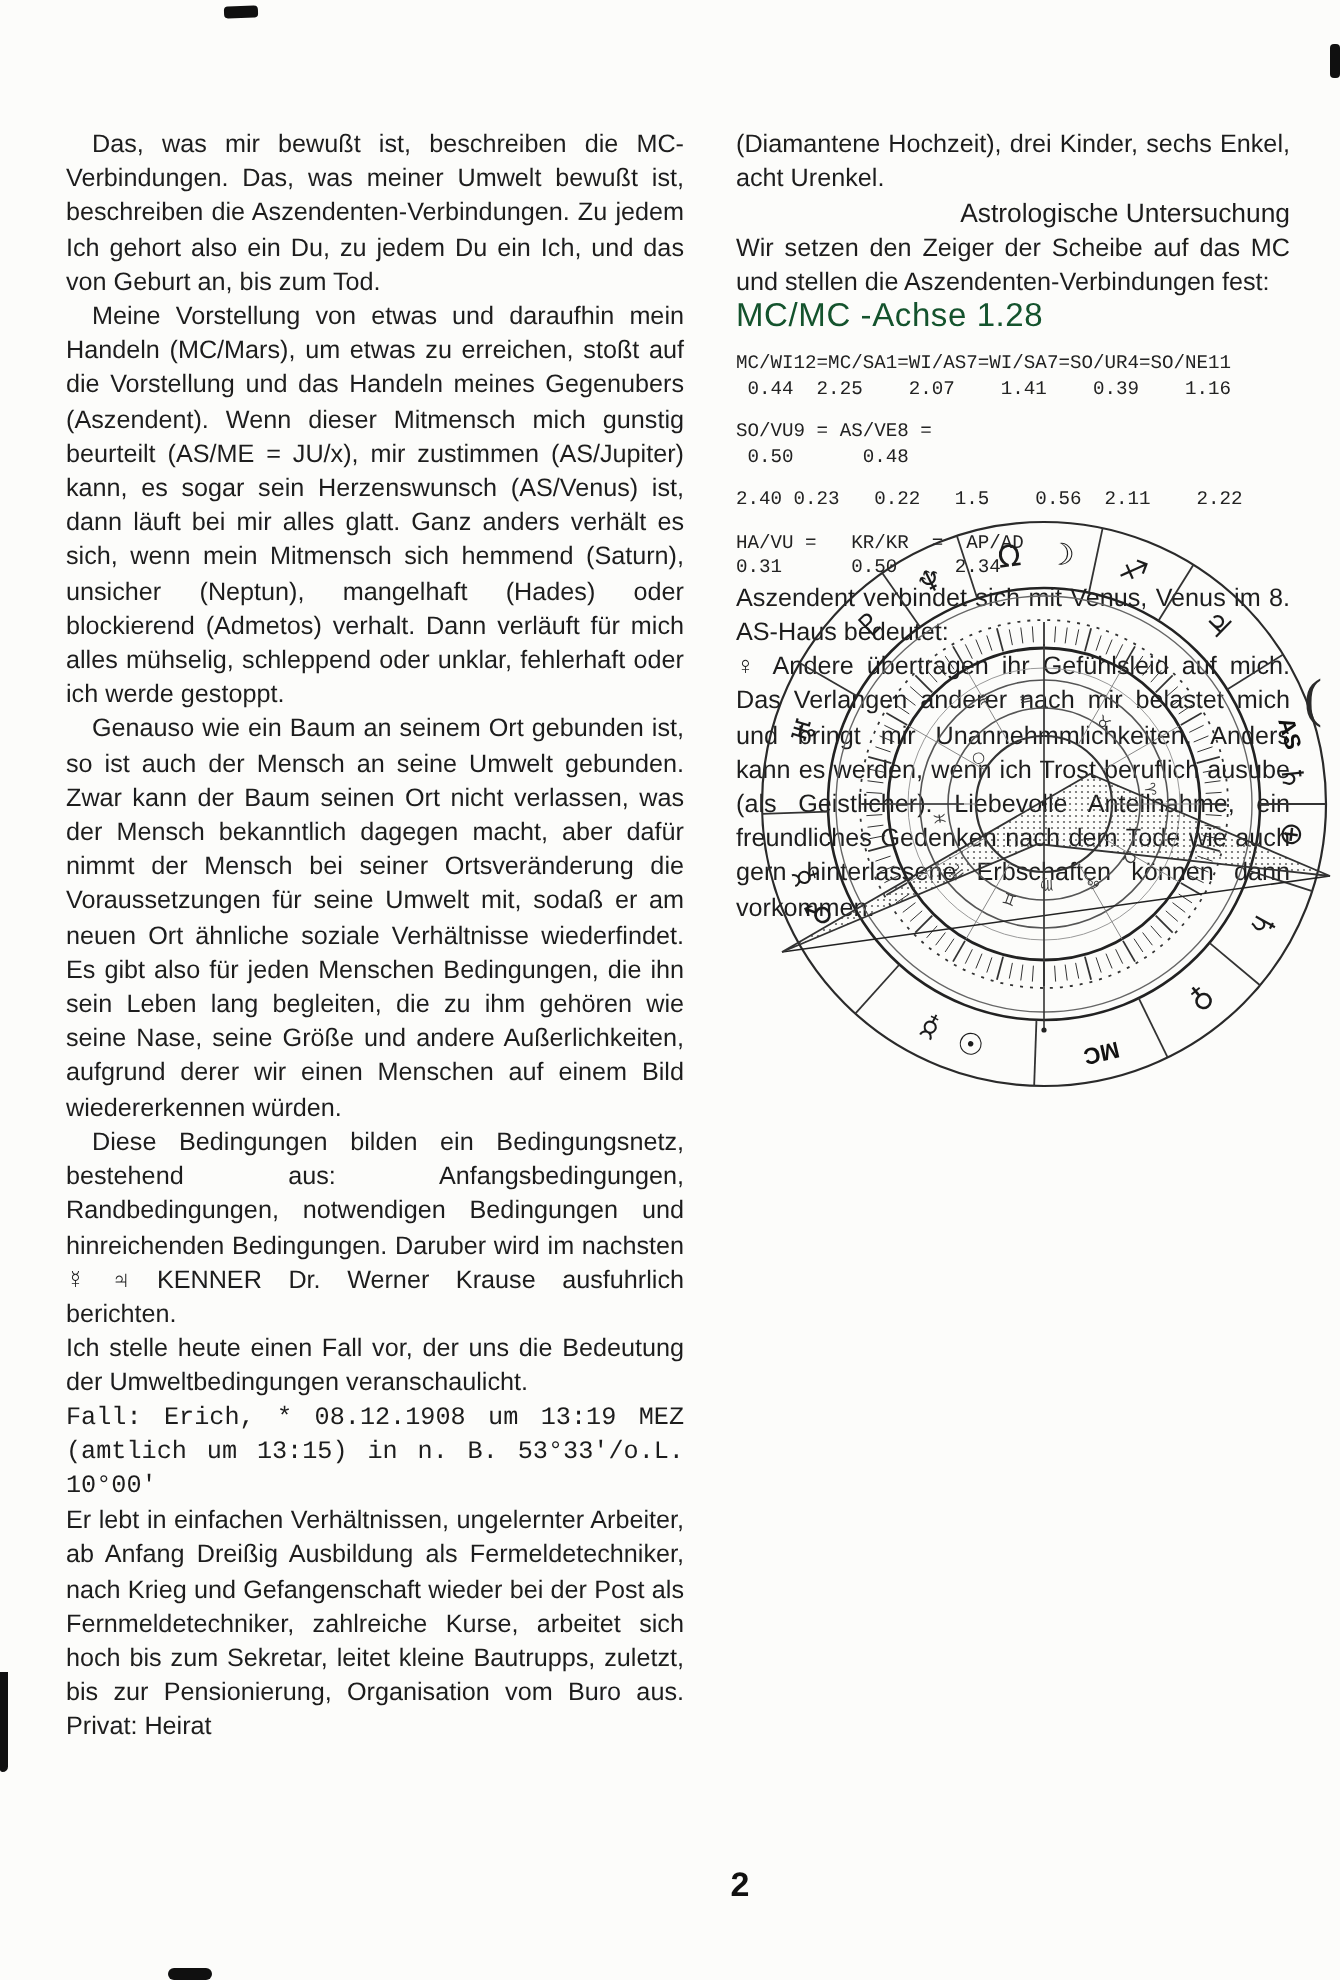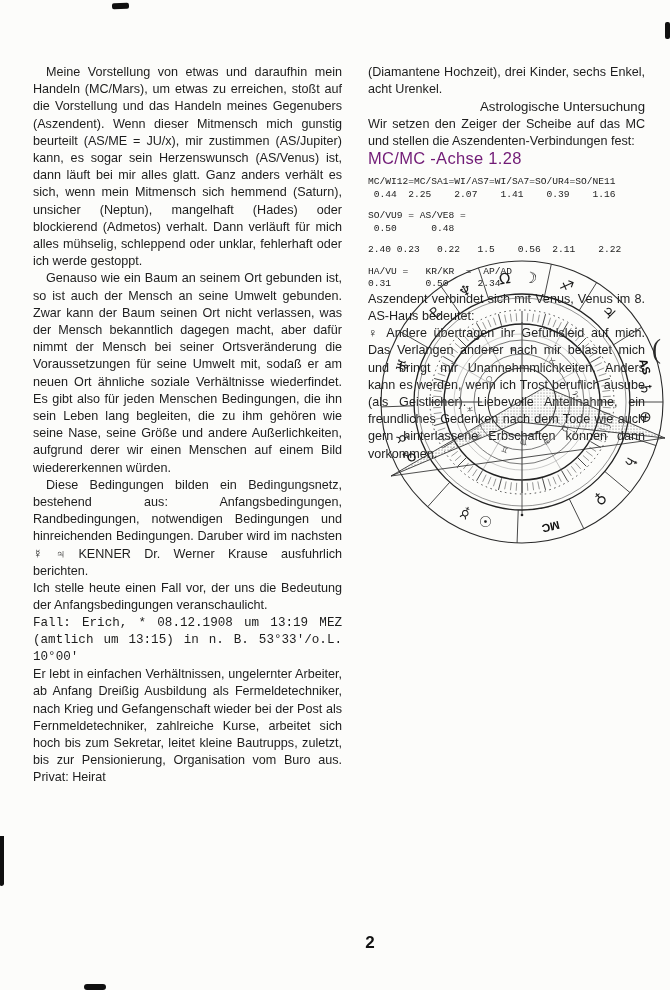--- a/index.html
+++ b/index.html
@@ -9,21 +9,21 @@
     font-family:"Liberation Sans",sans-serif;color:#1d1d1d;
   }
   .col{position:absolute;text-align:justify;font-size:12.6px;line-height:17.2px;}
   .col p{margin:0;}
   .col-left{left:33px;top:64px;width:309px;}
   .col-right{left:368px;top:64px;width:277px;}
   .indent{text-indent:13px;}
   .mt18{margin-top:18px;}.mt16{margin-top:16px;}.mt20{margin-top:20px;}
   .mt22{margin-top:22px;font-family:Liberation Mono, monospace;}
   .section-heading{text-align:right;font-size:13.2px;margin-top:40px;}
-  .axis-heading{font-size:16.5px;letter-spacing:.3px;margin-top:341px;color:#701a75;}
+  .axis-heading{font-size:16.5px;letter-spacing:.3px;margin-top:341px;color:#14532d;}
   .fgroup{margin-top:9px;}
   .fline{
     white-space:pre;font-family:Liberation Mono, monospace;
     font-size:9.6px;line-height:12.5px;color:#222;
   }
   .venus-par{margin-top:10px;}
   .dial-wrap{position:absolute;left:378px;top:236px;width:290px;height:330px;}
   .page-number{
     position:absolute;left:340px;top:933px;width:60px;text-align:center;
     font-size:17px;font-weight:bold;color:#111;
@@ -43,24 +43,25 @@
 
 <div class="page">
 
   <div class="artifact a-topdash"></div>
   <div class="artifact a-rightsliver"></div>
   <div class="artifact a-leftbar"></div>
   <div class="artifact a-bottommark"></div>
   <div class="paren-mark">(</div>
 
   <div class="col col-left">
+    <p class="indent">Das, was mir bewußt ist, beschreiben die MC-Verbindungen. Das, was meiner Umwelt bewußt ist, beschreiben die Aszendenten-Verbindungen. Zu jedem Ich gehort also ein Du, zu jedem Du ein Ich, und das von Geburt an, bis zum Tod.</p>
     <p class="indent mt18">Meine Vorstellung von etwas und daraufhin mein Handeln (MC/Mars), um etwas zu erreichen, stoßt auf die Vorstellung und das Handeln meines Gegenubers (Aszendent). Wenn dieser Mitmensch mich gunstig beurteilt (AS/ME = JU/x),  mir zustimmen (AS/Jupiter) kann, es sogar sein Herzenswunsch (AS/Venus) ist, dann läuft bei mir alles glatt. Ganz anders verhält es sich, wenn mein Mitmensch sich hemmend (Saturn), unsicher (Neptun), mangelhaft (Hades) oder blockierend (Admetos) verhalt. Dann verläuft für mich alles mühselig, schleppend oder unklar, fehlerhaft oder ich werde gestoppt.</p>
     <p class="indent mt16">Genauso wie ein Baum an seinem Ort gebunden ist, so ist auch der Mensch an seine Umwelt gebunden. Zwar kann der Baum seinen Ort nicht verlassen, was der Mensch bekanntlich dagegen macht, aber dafür nimmt der Mensch bei seiner Ortsveränderung die Voraussetzungen für seine Umwelt mit, sodaß er am neuen Ort ähnliche soziale Verhältnisse wiederfindet. Es gibt also für jeden Menschen Bedingungen, die ihn sein Leben lang begleiten, die zu ihm gehören wie seine Nase, seine Größe und andere Außerlichkeiten, aufgrund derer wir einen Menschen auf einem Bild wiedererkennen würden.</p>
     <p class="indent">Diese Bedingungen bilden ein Bedingungsnetz, bestehend aus: Anfangsbedingungen, Randbedingungen, notwendigen Bedingungen und hinreichenden Bedingungen. Daruber wird im nachsten ☿ ♃  KENNER Dr. Werner Krause ausfuhrlich berichten.</p>
-    <p class="mt18">Ich stelle heute einen Fall vor, der uns die Bedeutung der Anfangsbedingungen veranschaulicht.</p>
+    <p class="mt18">Ich stelle heute einen Fall vor, der uns die Bedeutung der Umweltbedingungen veranschaulicht.</p>
     <p class="mt22">Fall: Erich, * 08.12.1908 um 13:19 MEZ (amtlich um 13:15) in n. B. 53°33'/o.L. 10°00'</p>
     <p class="mt20">Er lebt in einfachen Verhältnissen, ungelernter Arbeiter, ab Anfang Dreißig Ausbildung als Fermeldetechniker, nach Krieg und Gefangenschaft wieder bei der Post als Fernmeldetechniker, zahlreiche Kurse, arbeitet sich hoch bis zum Sekretar, leitet kleine Bautrupps, zuletzt, bis zur Pensionierung, Organisation vom Buro aus. Privat: Heirat</p>
   </div>
 
   <div class="col col-right">
     <p>(Diamantene Hochzeit), drei Kinder, sechs Enkel, acht Urenkel.</p>
     <p class="section-heading">Astrologische Untersuchung</p>
     <p class="mt16">Wir setzen den Zeiger der Scheibe auf das MC und stellen die Aszendenten-Verbindungen fest:</p>
 
     <p class="axis-heading">MC/MC -Achse 1.28</p>

